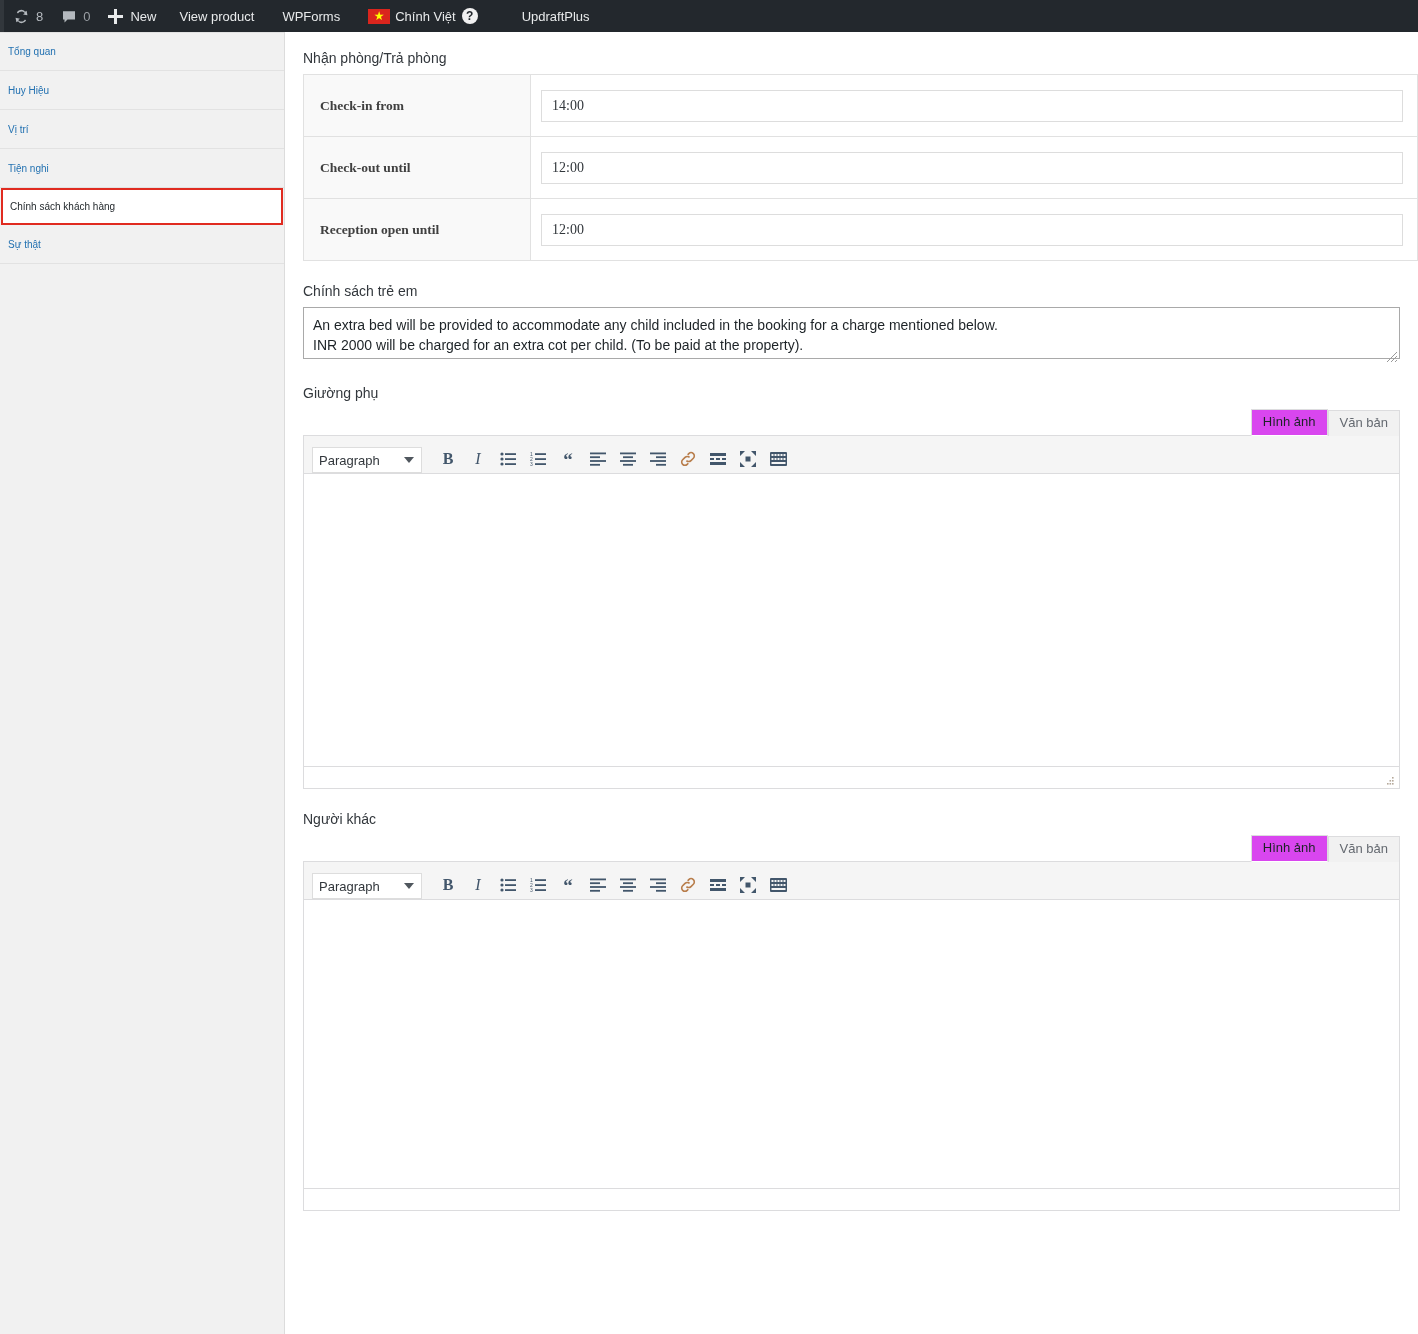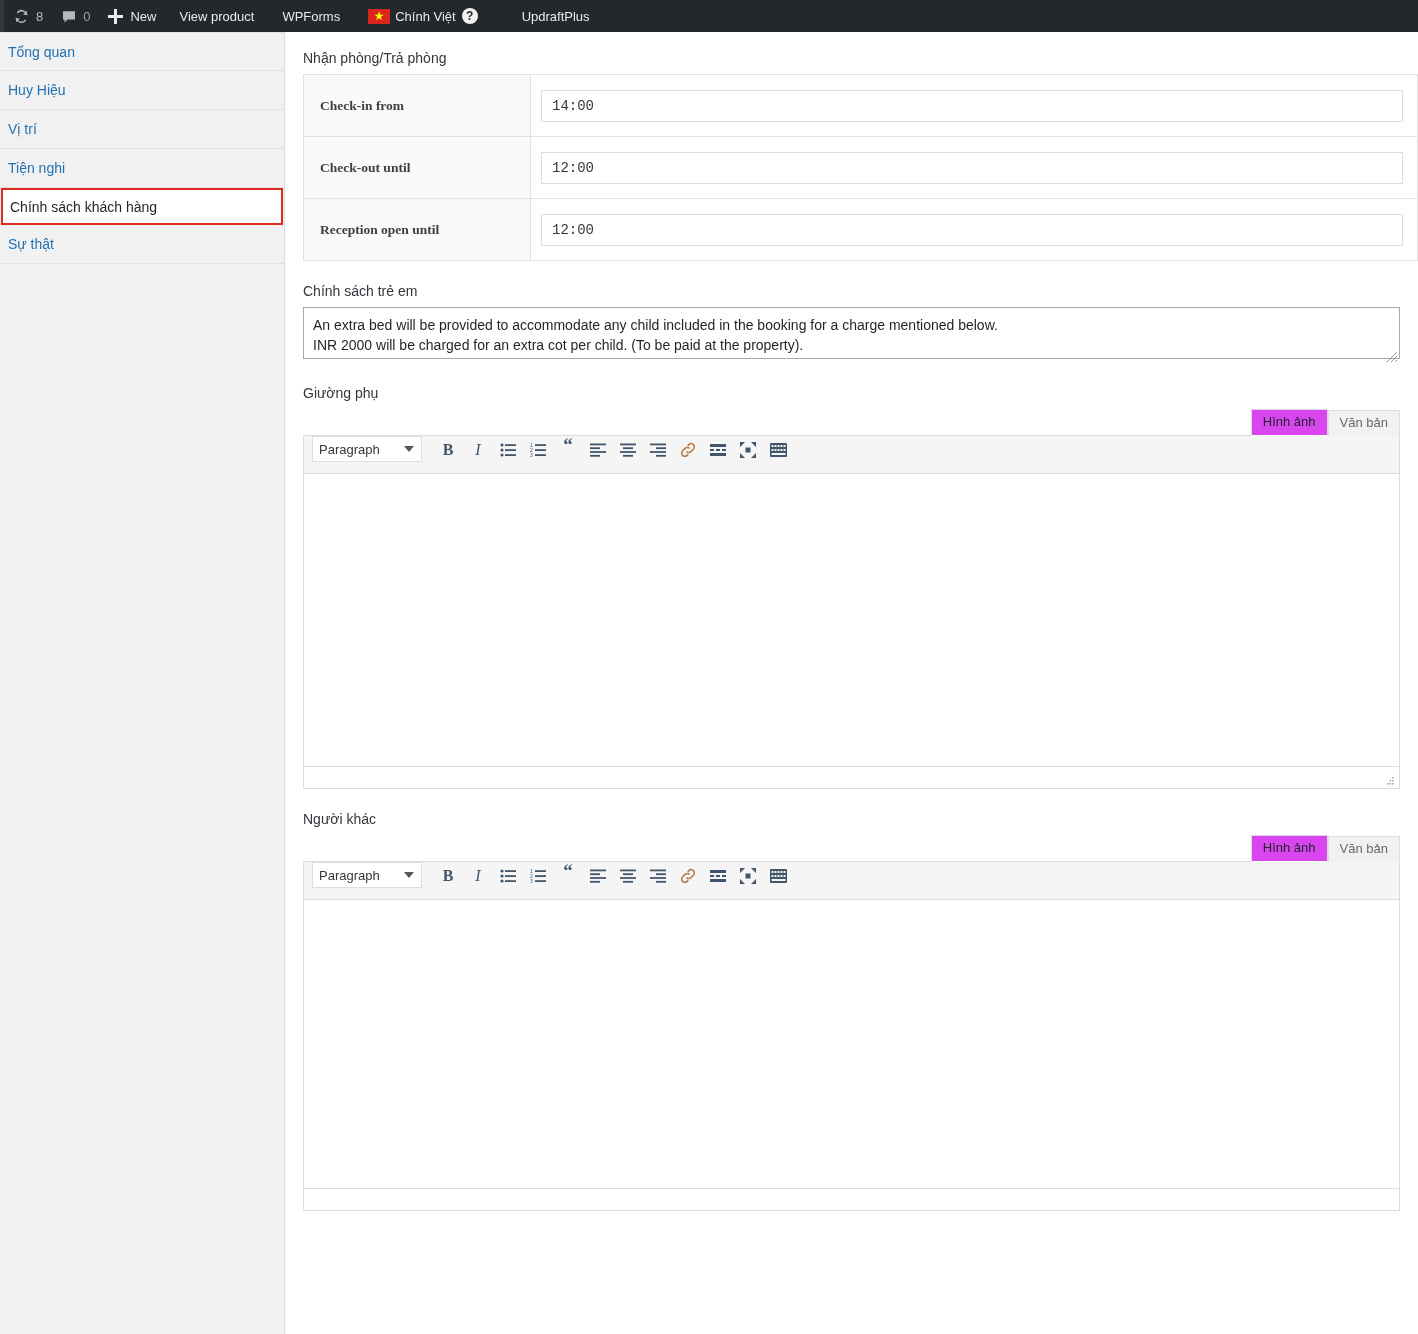--- a/index.html
+++ b/index.html
@@ -65,21 +65,21 @@
   
   .sidebar {
     width: 285px; flex: 0 0 285px;
     background: #f1f1f1;
     border-right: 1px solid #dcdcdc;
     padding-top: 0;
   }
   .side-item {
     height: 39px; display: flex; align-items: center;
     padding-left: 8px;
-    font-size: 14px; color: #2271b1;
+    font-size: 10px; color: #2271b1;
     border-bottom: 1px solid #e2e2e2;
     background: #f1f1f1;
   }
   .side-item:first-child { border-top: 1px solid #e2e2e2; }
   .side-item.active {
     background: #fff; color: #1d2327;
     border: 2px solid #e02b20;
     height: 37px;
     margin: 0 1px;
     padding-left: 7px;
@@ -116,21 +116,21 @@
   .policy-cell-value {
     flex: 1; background: #fff;
     display: flex; align-items: center;
     padding: 10px 14px 10px 10px;
   }
   .time-input {
     width: 100%; height: 32px;
     border: 1px solid #ddd; background: #fff;
     font-size: 14px; color: #32373c;
     padding: 4px 10px;
-    font-family: Liberation Mono, monospace;
+    font-family: Liberation Serif, serif;
     border-radius: 0;
   }
 
   
   .plain-textarea-wrap { padding: 0 18px 0 18px; }
   .plain-textarea {
     width: 100%; height: 52px;
     border: 1px solid #a9a9a9;
     padding: 7px 9px;
     font-size: 14px; line-height: 20px;
@@ -162,21 +162,21 @@
     background: #d946ef; color: #1d2327;
     border-bottom: 1px solid #fff;
   }
   .editor-frame {
     border: 1px solid #dcdcde;
     background: #fff;
   }
   .editor-toolbar {
     background: #f5f5f5;
     border-bottom: 1px solid #dcdcde;
-    display: flex; align-items: flex-start;
+    display: flex; align-items: flex-end;
     height: 38px; padding: 0 8px;
     gap: 2px;
   }
   .tb-select {
     width: 110px; height: 26px;
     border: 1px solid #ddd; background: #fff;
     font-size: 13px; color: #32373c;
     display: flex; align-items: center;
     padding: 0 6px; margin-right: 10px;
     position: relative;

